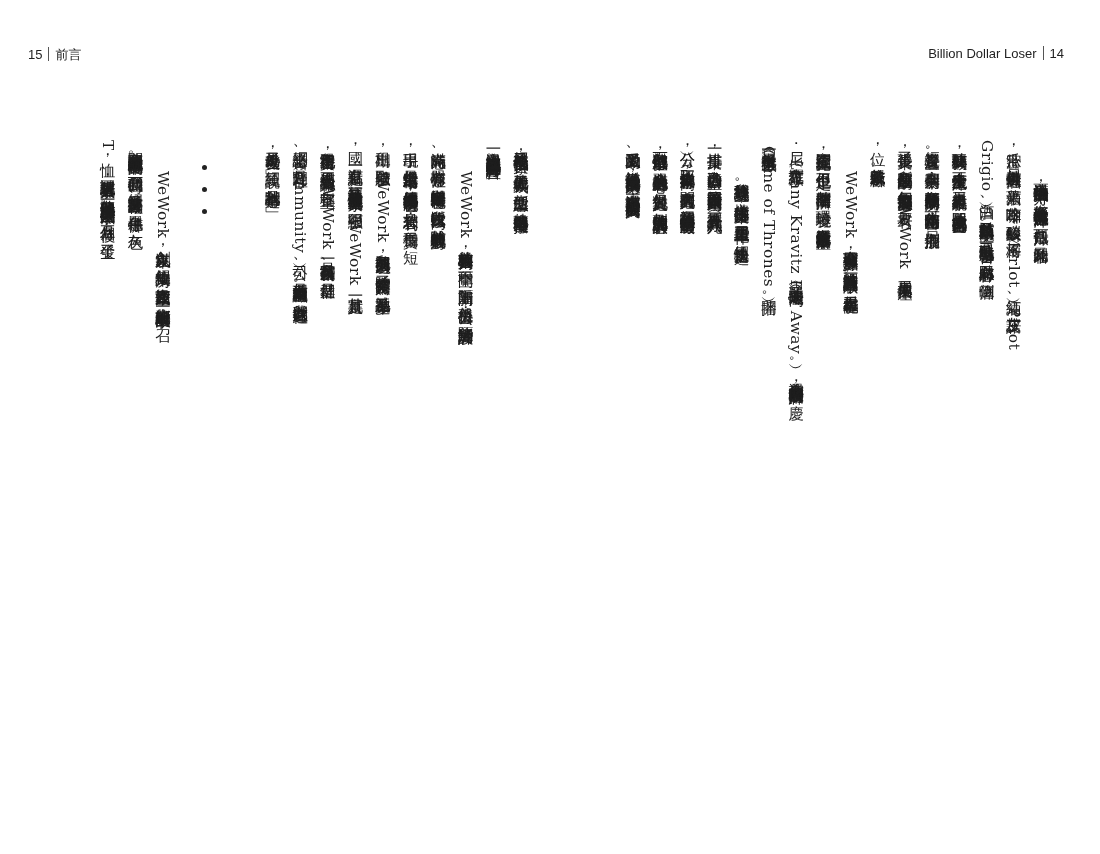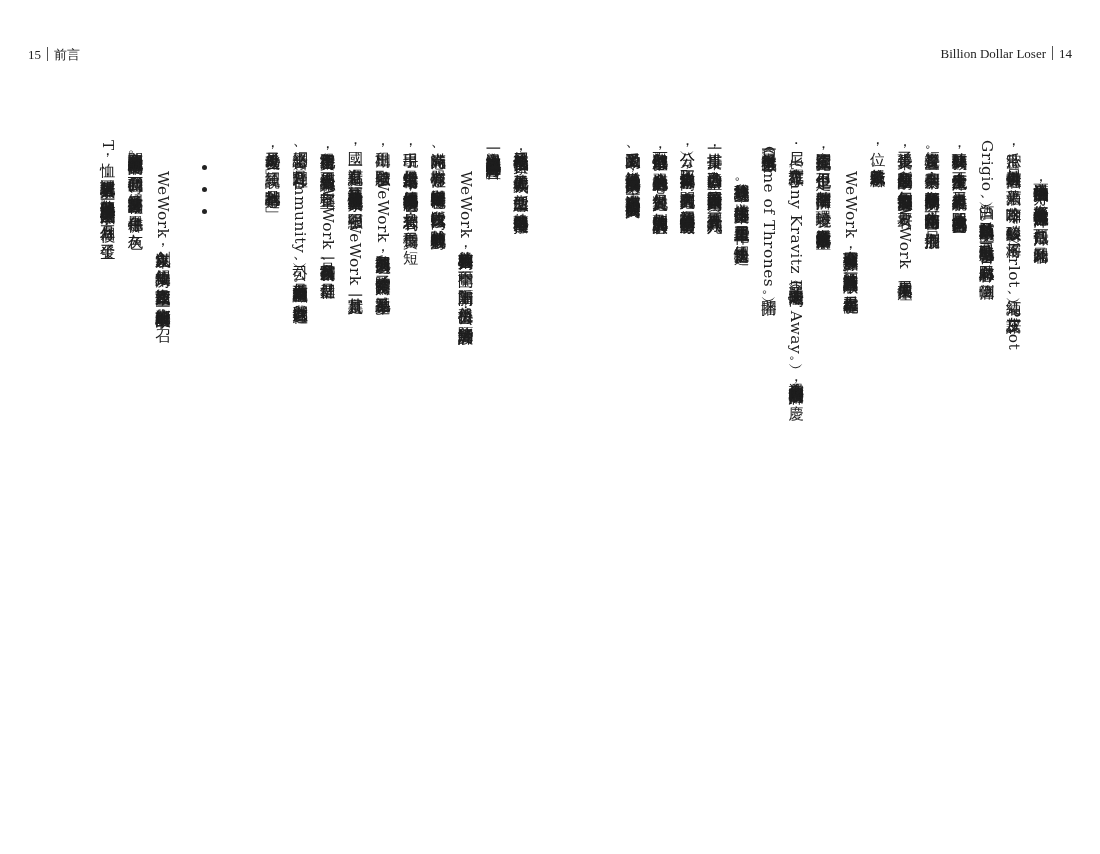--- a/index.html
+++ b/index.html
@@ -1,21 +1,21 @@
 <!DOCTYPE html>
 <html><head>
 <meta charset="utf-8">
 <style>
   html, body { margin: 0; padding: 0; background: #ffffff; }
   body { width: 1100px; height: 854px; position: relative; overflow: hidden;
          font-family: "DejaVu Serif", "Liberation Serif", serif; color: #222; }
   .header { position: absolute; top: 46px; font-size: 13px; color: #222;
-            font-family: Liberation Serif, serif; letter-spacing: 0; }
+            font-family: Liberation Sans, sans-serif; letter-spacing: 0; }
   .header.left { left: 28px; }
-  .header.right { right: 28px; }
+  .header.right { right: 36px; }
   .header .sep { display: inline-block; width: 1px; height: 14px; background: #555;
                  vertical-align: -2px; margin: 0 6px; }
   .page { position: absolute; top: 0; height: 854px; }
   .page.right { left: 570px; width: 500px; }
   .page.left { left: 30px; width: 520px; }
   .col { position: absolute; top: 140px; height: 620px;
          writing-mode: vertical-rl; text-orientation: mixed;
          font-size: 15.4px; line-height: 20px; letter-spacing: 0.5px;
          white-space: nowrap; color: #1e1e1e; }
   .col.indent { top: 171px; }

